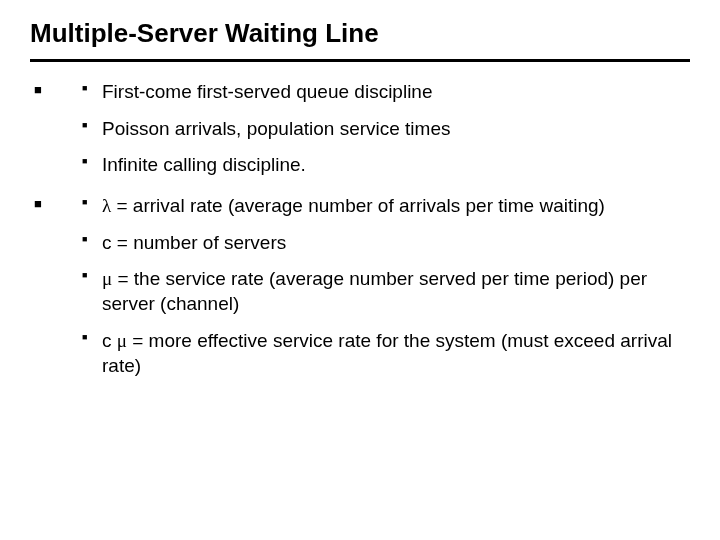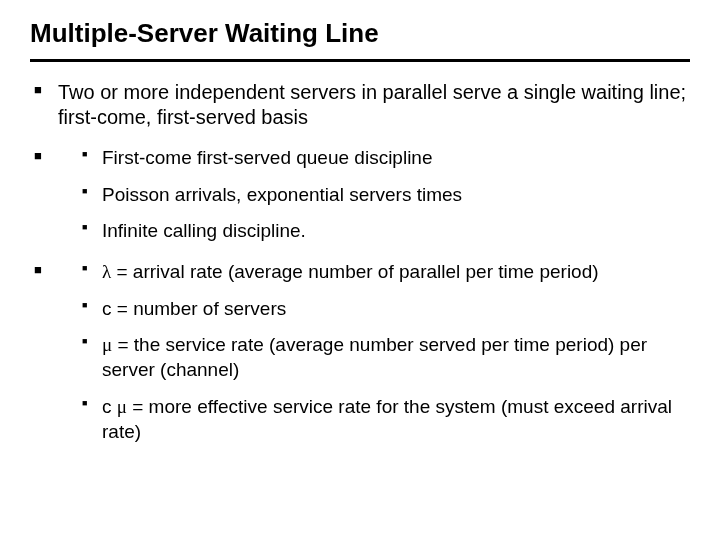--- a/index.html
+++ b/index.html
@@ -69,42 +69,39 @@
 </style>
 </head>
 <body>
 
 <div class="slide">
   <h1 class="title">Multiple-Server Waiting Line</h1>
   <hr class="rule">
 
   <ul class="lvl1">
 
-    <li>
-      <span>Two or more independent servers in parallel serve a single waiting line; first-come, first-served basis</span>
-    </li>
 
     <li>
       <ul class="lvl2">
         <li>
           <span>First-come first-served queue discipline</span>
         </li>
         <li>
-          <span>Poisson arrivals, exponential servers times</span>
+          <span>Poisson arrivals, population service times</span>
         </li>
         <li>
           <span>Infinite calling discipline.</span>
         </li>
       </ul>
     </li>
 
     <li>
       <ul class="lvl2">
         <li>
-          <span class="sym">λ</span><span> = arrival rate (average number of parallel per time period)</span>
+          <span class="sym">λ</span><span> = arrival rate (average number of arrivals per time waiting)</span>
         </li>
         <li>
           <span>c = number of servers</span>
         </li>
         <li>
           <span class="sym">μ</span><span> = the service rate (average number served per time    period) per server (channel)</span>
         </li>
         <li>
           <span>c </span><span class="sym">μ</span><span> = more effective service rate for the system (must    exceed arrival rate)</span>
         </li>

